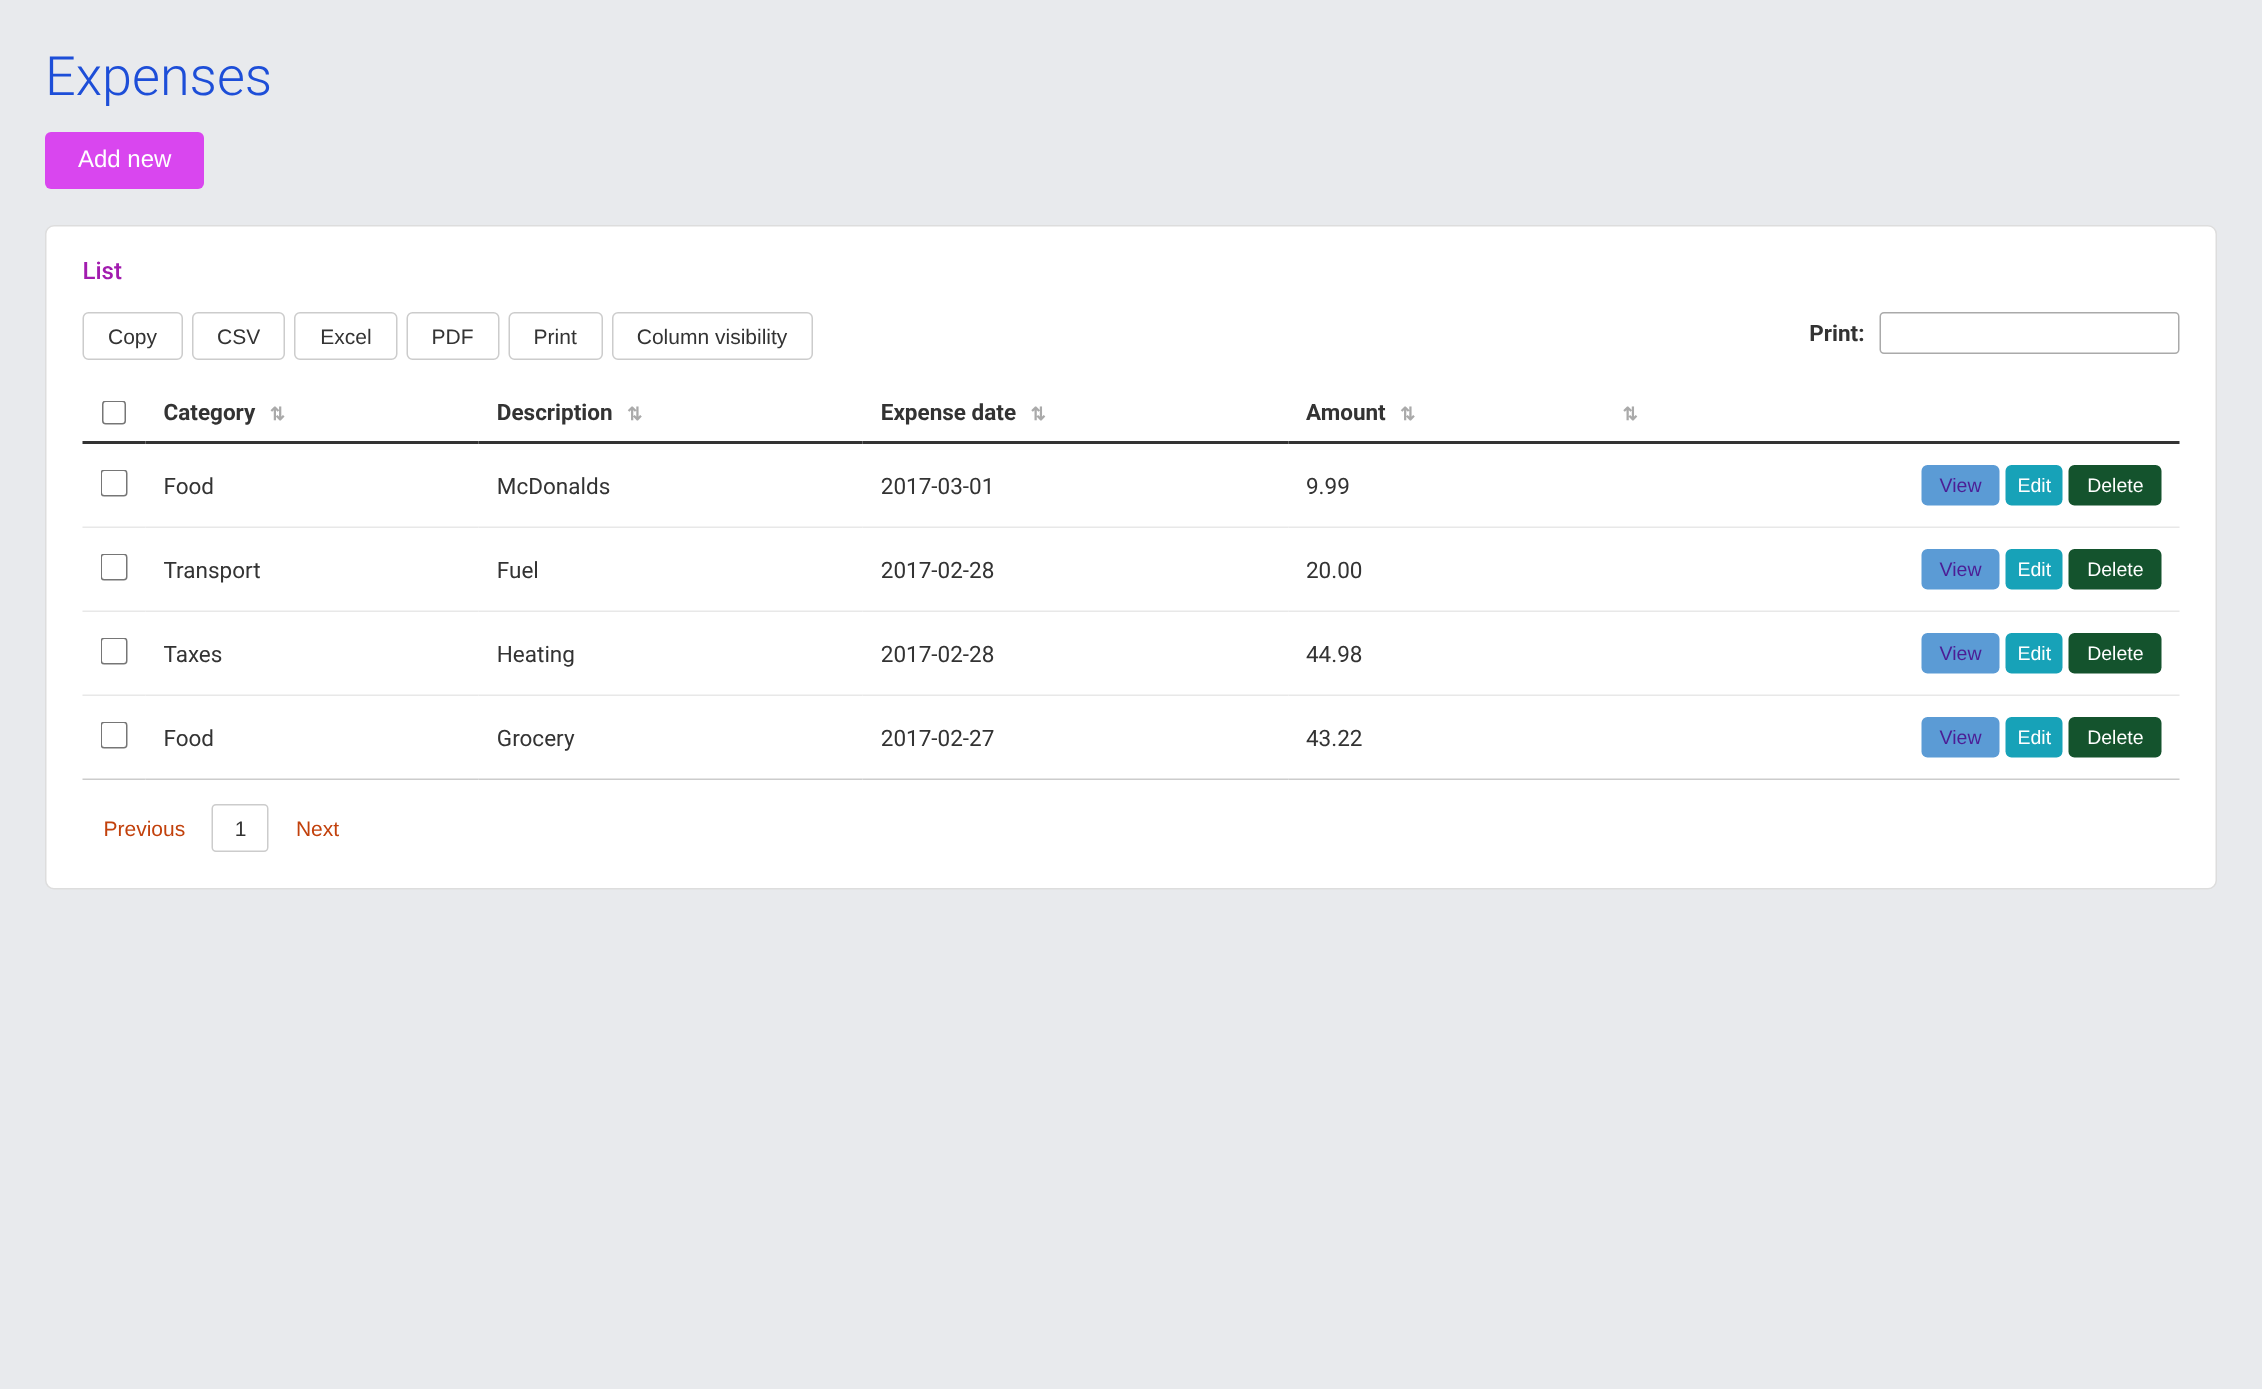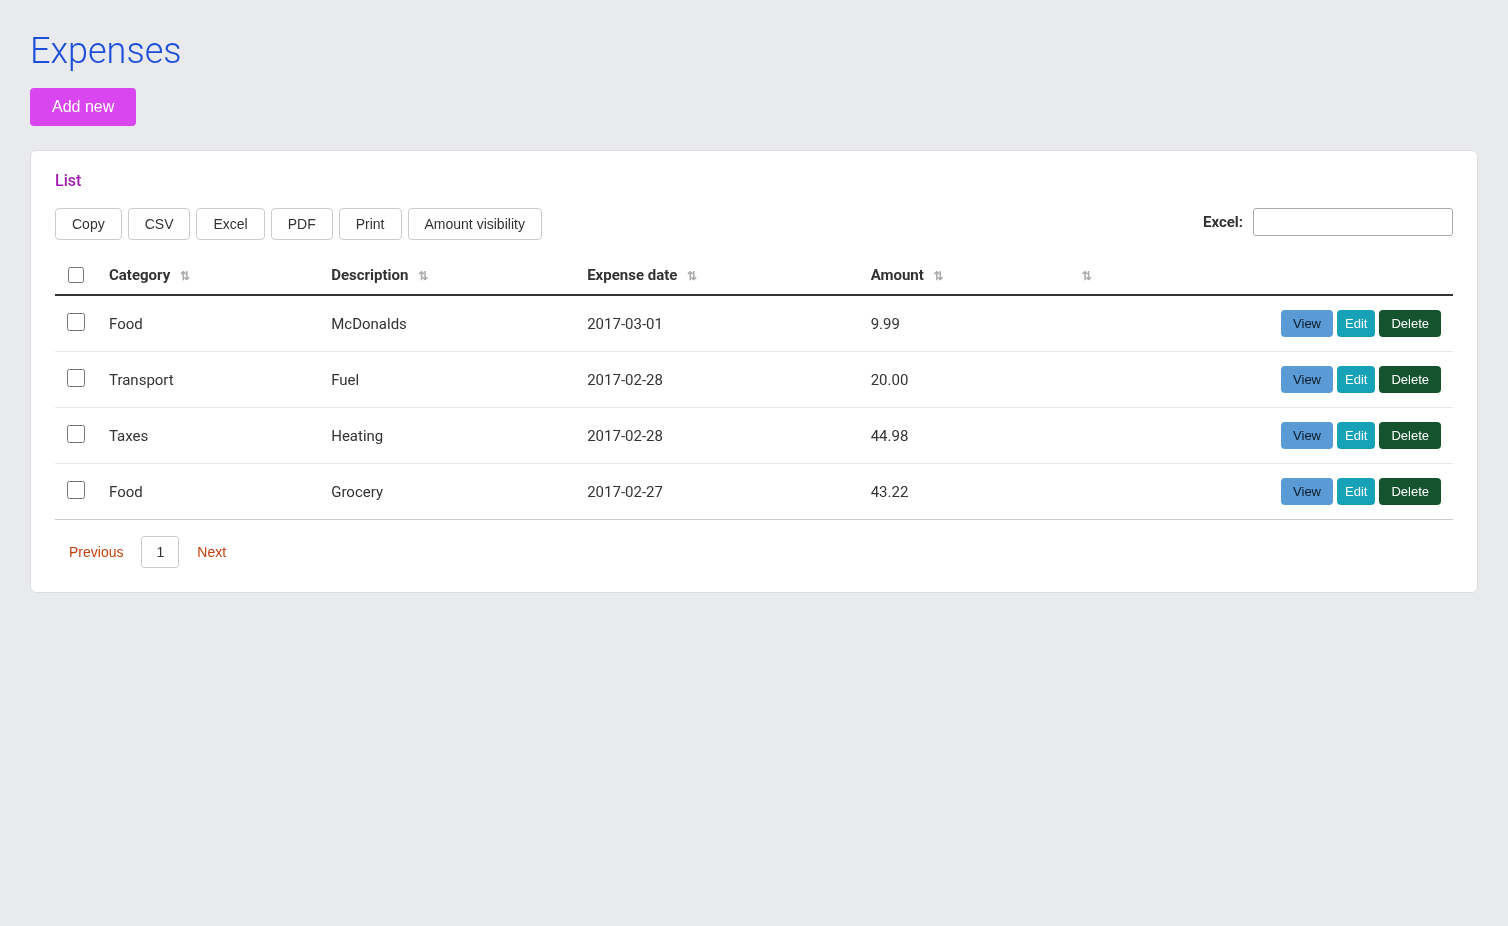--- a/index.html
+++ b/index.html
@@ -118,21 +118,21 @@
       height: 18px;
       cursor: pointer;
     }
     .actions-cell {
       display: flex;
       gap: 4px;
       justify-content: flex-end;
     }
     .btn-view {
       background: #5b9bd5;
-      color: #0f172a;
+      color: #4c1d95;
       border: none;
       padding: 6px 12px;
       border-radius: 4px;
       cursor: pointer;
       font-size: 13px;
     }
     .btn-edit {
       background: #17a2b8;
       color: #fff;
       border: none;
@@ -217,24 +217,24 @@
 <div class="card">
   <div class="card-title">List</div>
 
   <div class="toolbar">
     <div class="toolbar-buttons">
       <button class="toolbar-btn">Copy</button>
       <button class="toolbar-btn">CSV</button>
       <button class="toolbar-btn">Excel</button>
       <button class="toolbar-btn">PDF</button>
       <button class="toolbar-btn">Print</button>
-      <button class="toolbar-btn">Amount visibility</button>
+      <button class="toolbar-btn">Column visibility</button>
     </div>
     <div class="search-area">
-      <span class="search-label">Excel:</span>
+      <span class="search-label">Print:</span>
       <input class="search-input" type="text" style="">
     </div>
   </div>
 
   <table>
     <thead>
       <tr>
         <th class="checkbox-col">
           <div class="header-checkbox-wrapper">
             <input type="checkbox" class="header-checkbox" style="">

